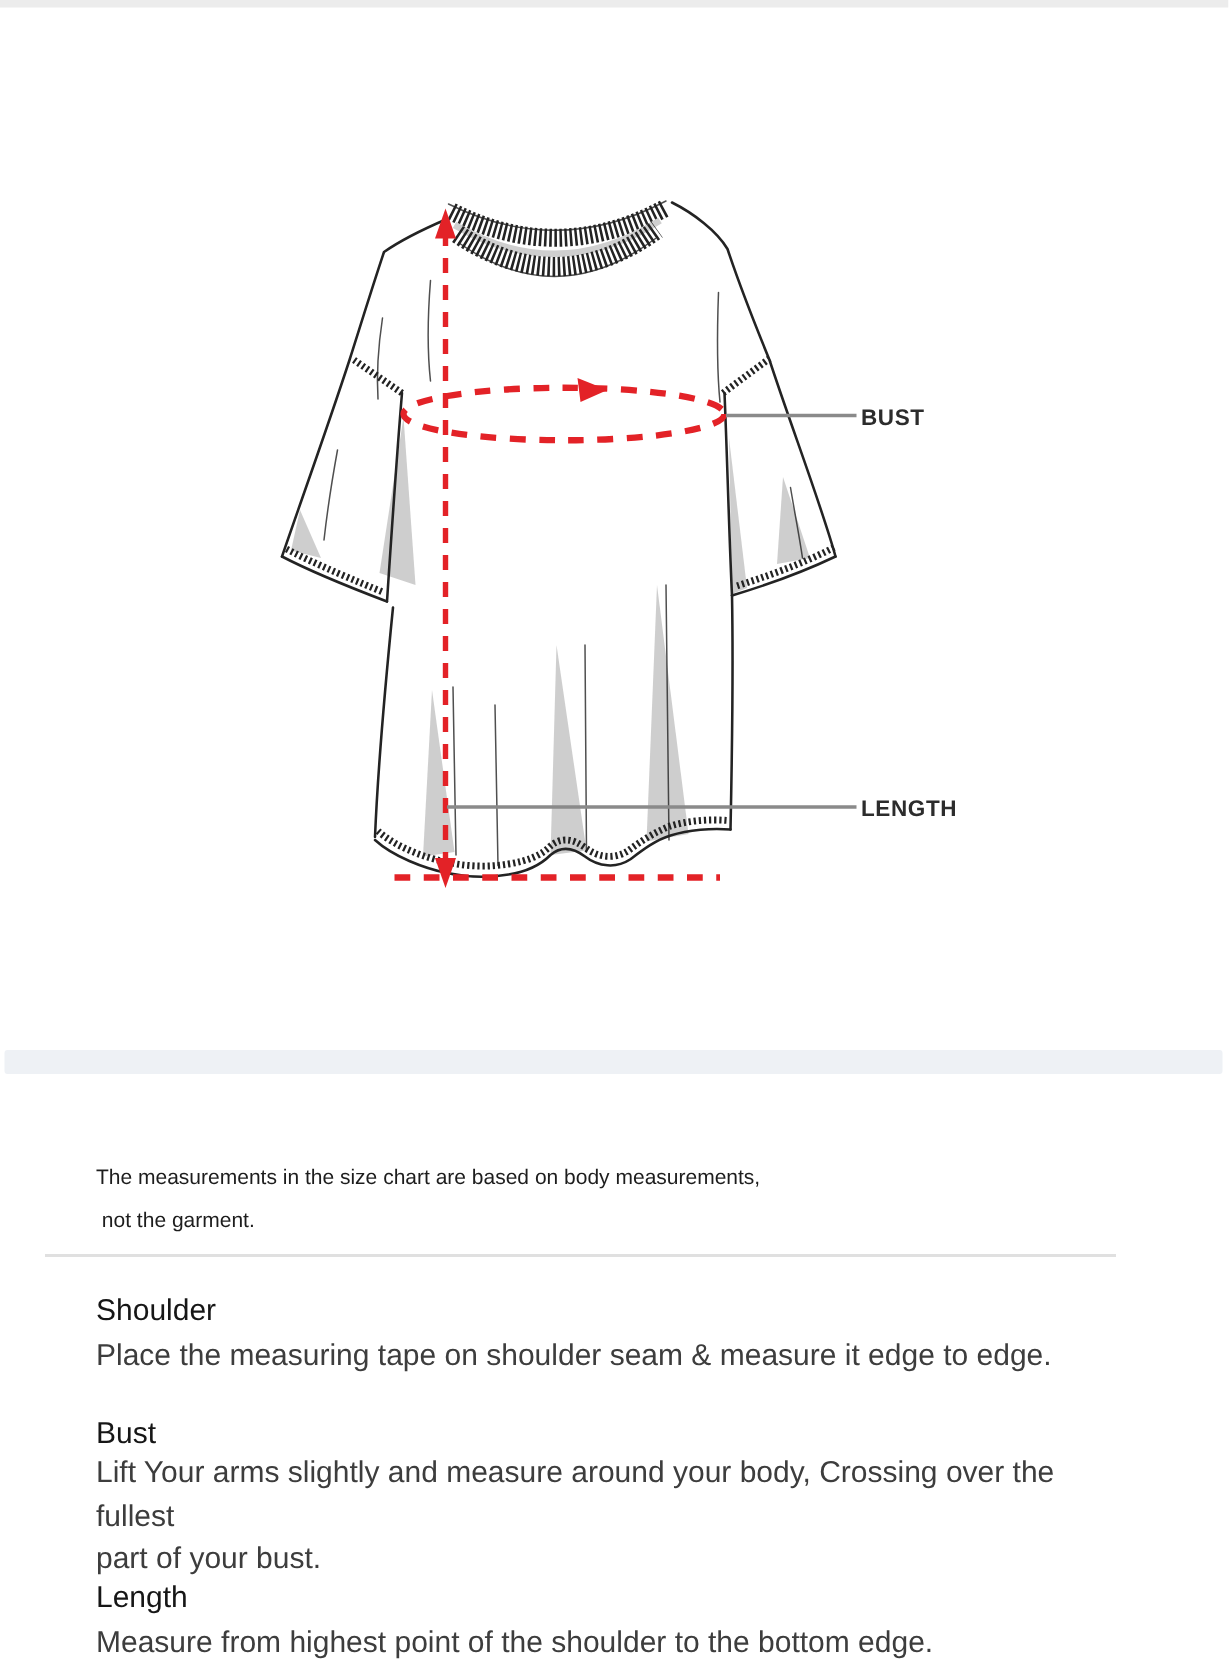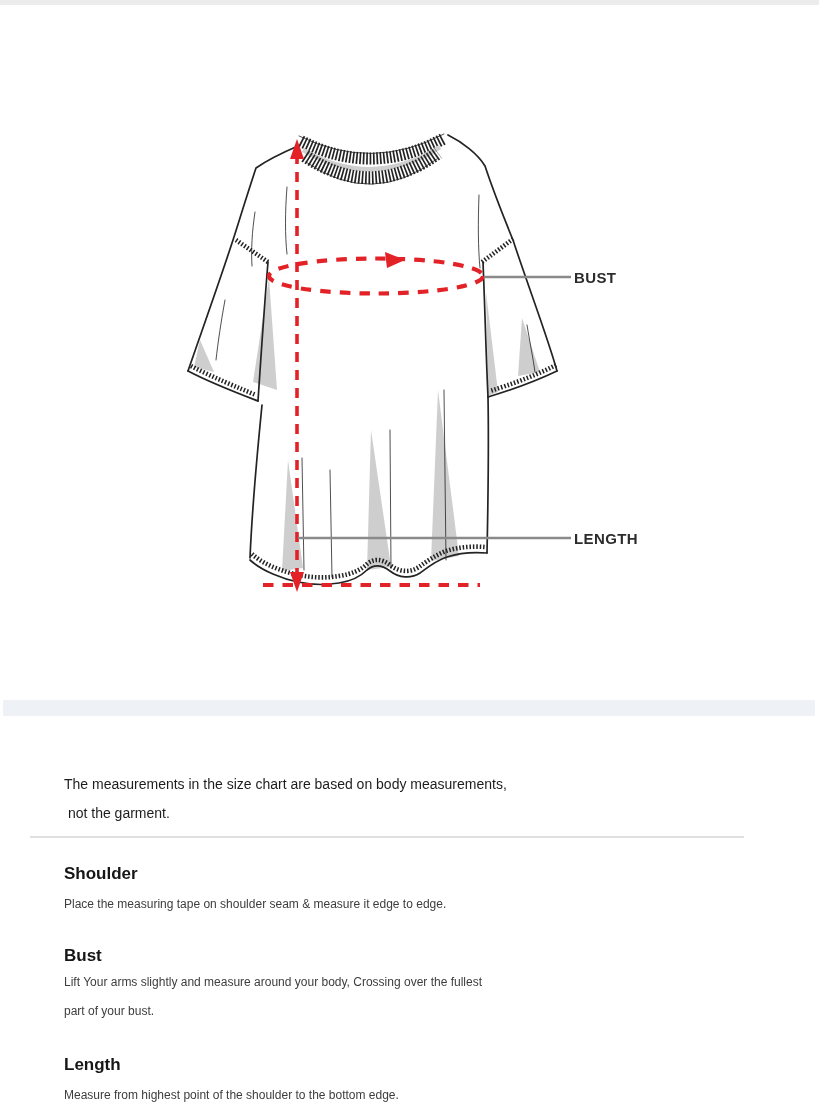--- a/index.html
+++ b/index.html
@@ -21,22 +21,22 @@
   .red{stroke:var(--measure);fill:none}
   .redfill{fill:var(--measure);stroke:none}
   .lline{stroke:var(--labelline);stroke-width:2.4;fill:none}
   .lbl{fill:var(--labeltext);font-size:15px;font-weight:bold;letter-spacing:.4px;
        font-family:"Liberation Sans",sans-serif}
 
   .band{position:absolute;left:3px;top:700px;width:812px;height:16px;background:var(--band);border-radius:2px}
   .note{position:absolute;left:64px;top:756px;width:660px;font-size:14px;line-height:29px;
         color:var(--notetext);white-space:pre-wrap}
   .divider{position:absolute;left:30px;top:836px;width:714px;height:1.5px;background:var(--divider)}
-  .sec-title{position:absolute;left:64px;font-size:17px;line-height:24px;color:var(--heading);font-weight:700}
-  .sec-body{position:absolute;left:64px;width:690px;font-size:12px;line-height:28.5px;
+  .sec-title{position:absolute;left:64px;font-size:20px;line-height:24px;color:var(--heading);font-weight:400}
+  .sec-body{position:absolute;left:64px;width:690px;font-size:20px;line-height:28.5px;
             color:var(--bodytext);white-space:pre-wrap}
   #t1{top:862px}#b1{top:890px}
   #t2{top:944px}#b2{top:968px}
   #t3{top:1053px}#b3{top:1081px}
 </style>
 </head>
 <body>
 
 <div class="topstrip"></div>
 

